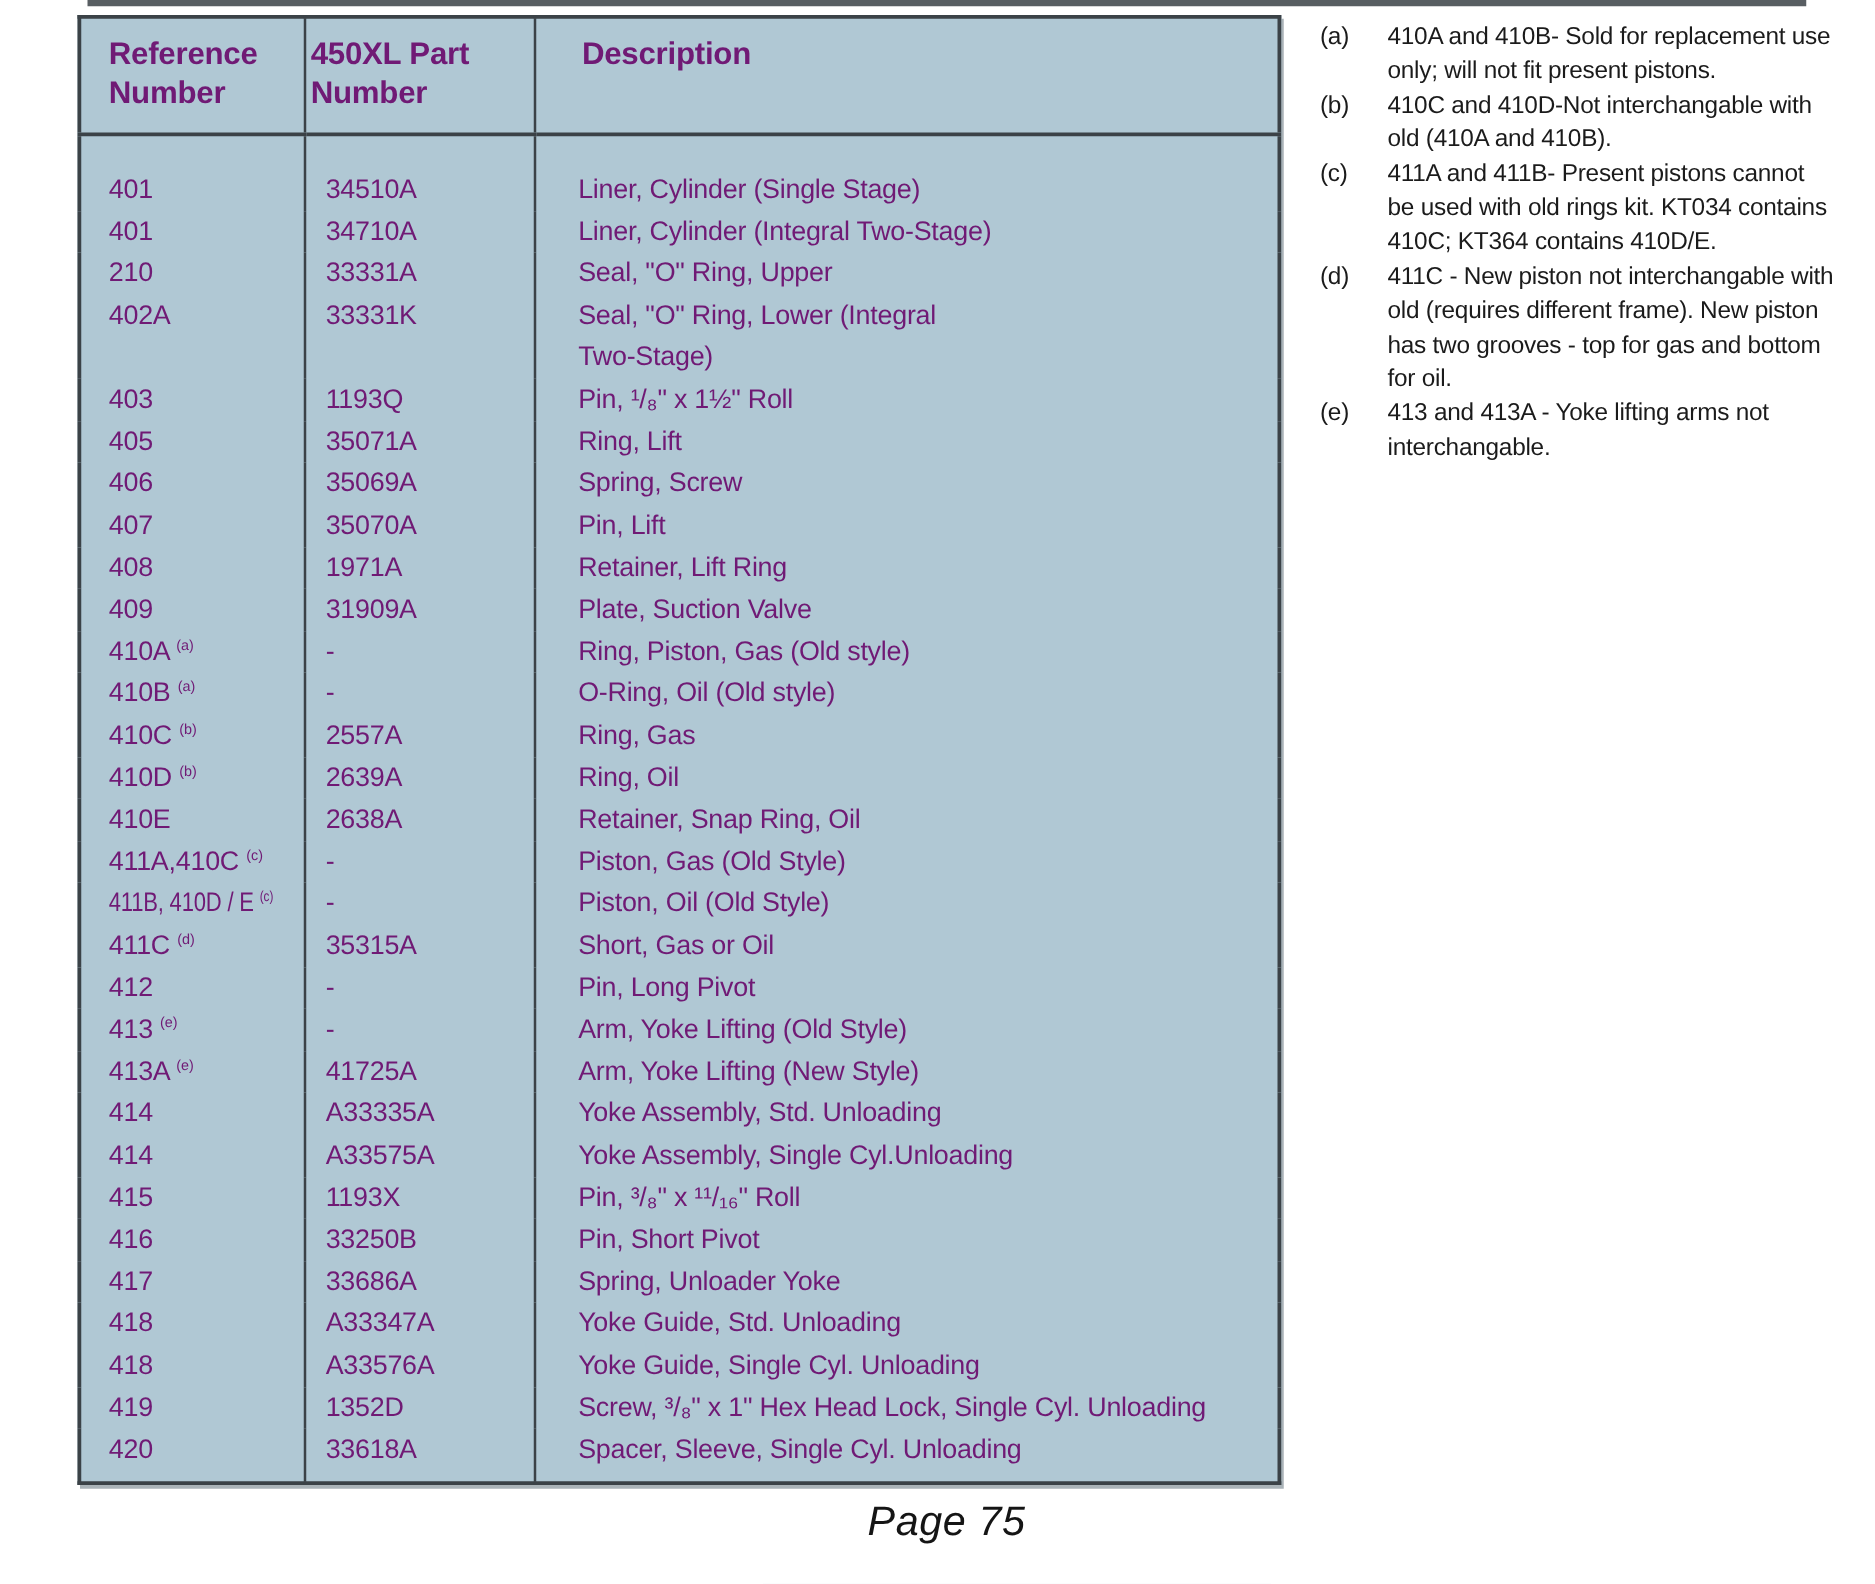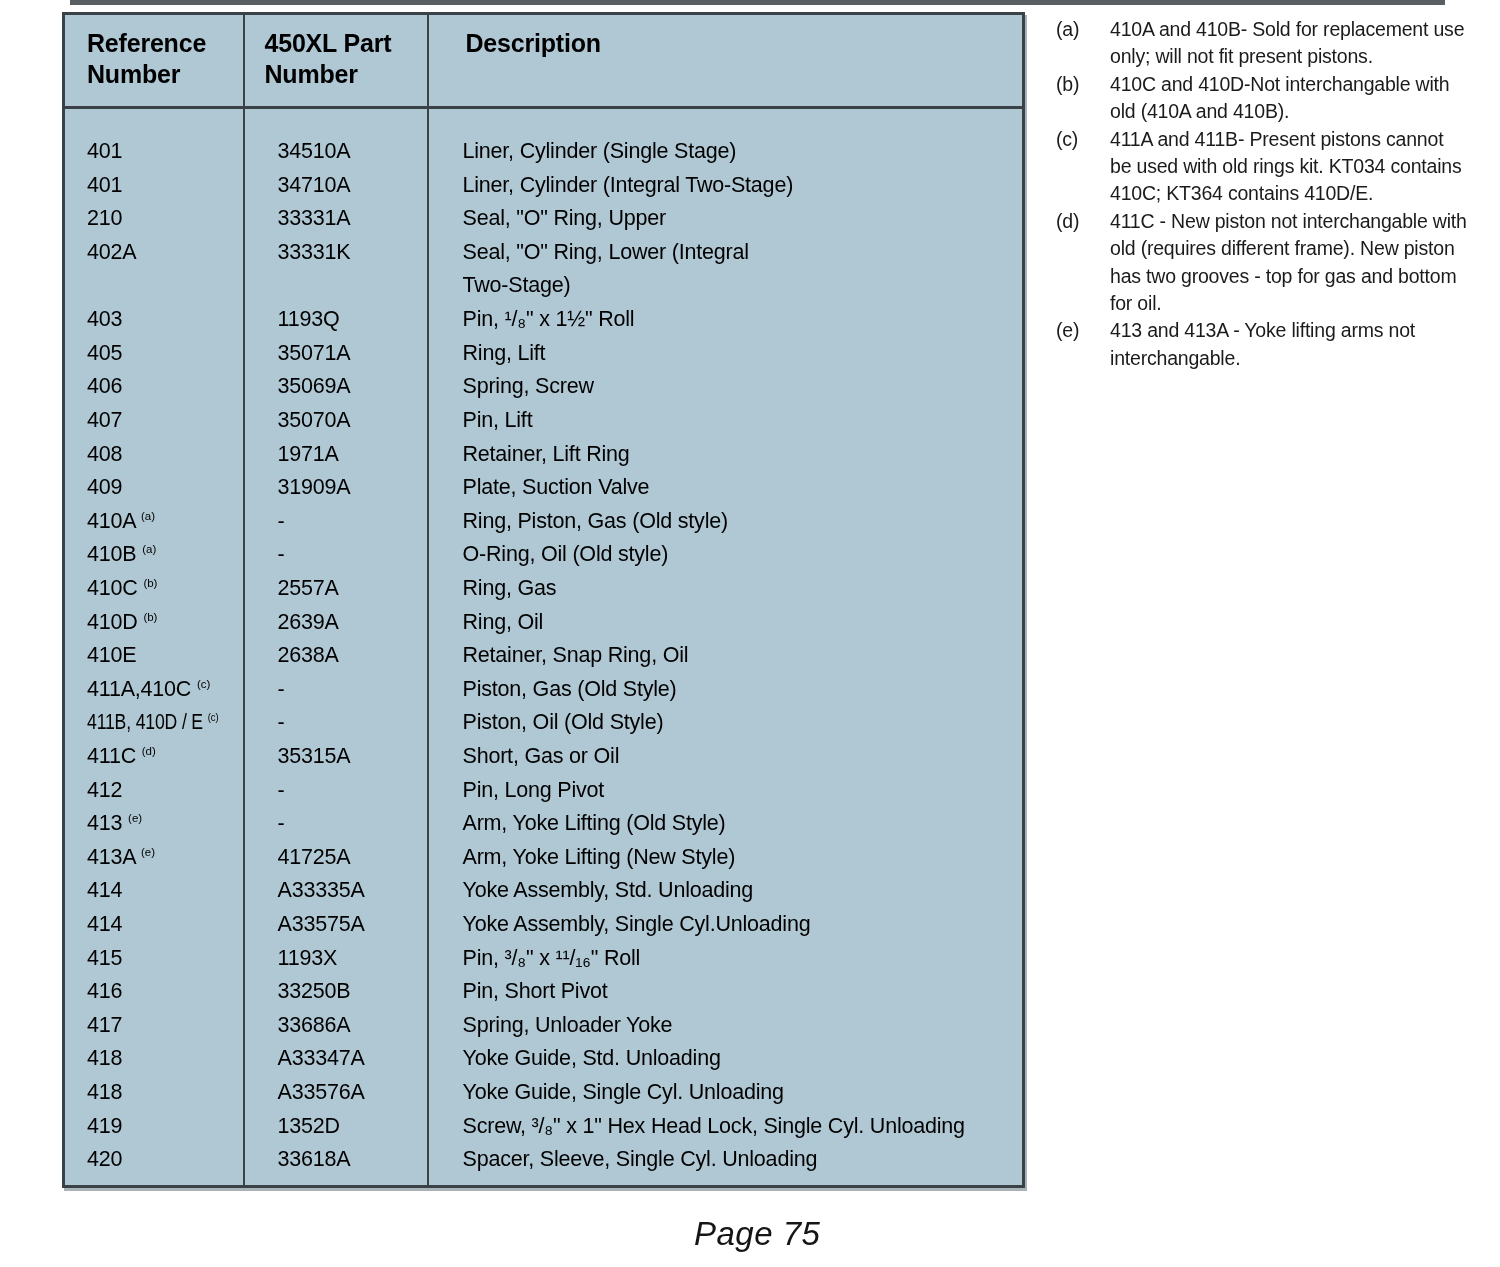--- a/index.html
+++ b/index.html
@@ -19,42 +19,42 @@
   
   .parts-table-wrap {
     position:absolute; left:62px; top:12px; width:963px;
   }
   table.parts-table {
     width:963px; height:1176px;
     border-collapse:collapse; table-layout:fixed;
     background:#b0c8d4;
     border:3px solid #3b4247;
     box-shadow:2px 3px 0 #aab3b8;
-    color:#000000;
+    color:#701a75;
     letter-spacing:-0.2px;
   }
   col.c-ref  { width:180px; }
   col.c-part { width:184px; }
 
   table.parts-table th {
     text-align:left; vertical-align:top;
     font-size:25px; font-weight:bold; line-height:31px;
     padding:13px 8px 16px 22px;
     border-bottom:3px solid #3b4247;
   }
-  table.parts-table th + th { border-left:2px solid #3b4247; padding-left:20px; }
+  table.parts-table th + th { border-left:2px solid #3b4247; padding-left:4px; }
   table.parts-table th:last-child { padding-left:37px; }
 
   table.parts-table td {
     vertical-align:top;
     font-size:21.5px; line-height:33.6px;
     padding:0 6px 0 22px;
     white-space:pre-line;
   }
-  table.parts-table td + td { border-left:2px solid #3b4247; padding-left:33px; }
+  table.parts-table td + td { border-left:2px solid #3b4247; padding-left:16px; }
   table.parts-table td:last-child { padding-left:34px; }
   table.parts-table tbody tr:first-child td { padding-top:26px; }
   table.parts-table tbody tr:last-child td  { padding-bottom:8px; }
 
   .ref-cell sup {
     font-size:11.5px; line-height:0; vertical-align:super; letter-spacing:0;
   }
   .ref-condensed { display:inline-block; transform:scaleX(0.82); transform-origin:0 50%; white-space:nowrap; }
 
   
@@ -66,21 +66,20 @@
   }
   .footnote { display:flex; align-items:flex-start; }
   .footnote .marker { flex:0 0 54px; }
   .footnote .fn-text { flex:1 1 auto; }
 
   
   .page-label {
     position:absolute; left:694px; top:1198px;
     font-size:33px; font-style:italic; color:#151515;
     letter-spacing:0.5px;
-    margin-top:17px;
   }
 </style>
 </head>
 <body>
 
 <div class="top-rule"></div>
 
 <div class="parts-table-wrap">
   <table class="parts-table">
     <colgroup>

